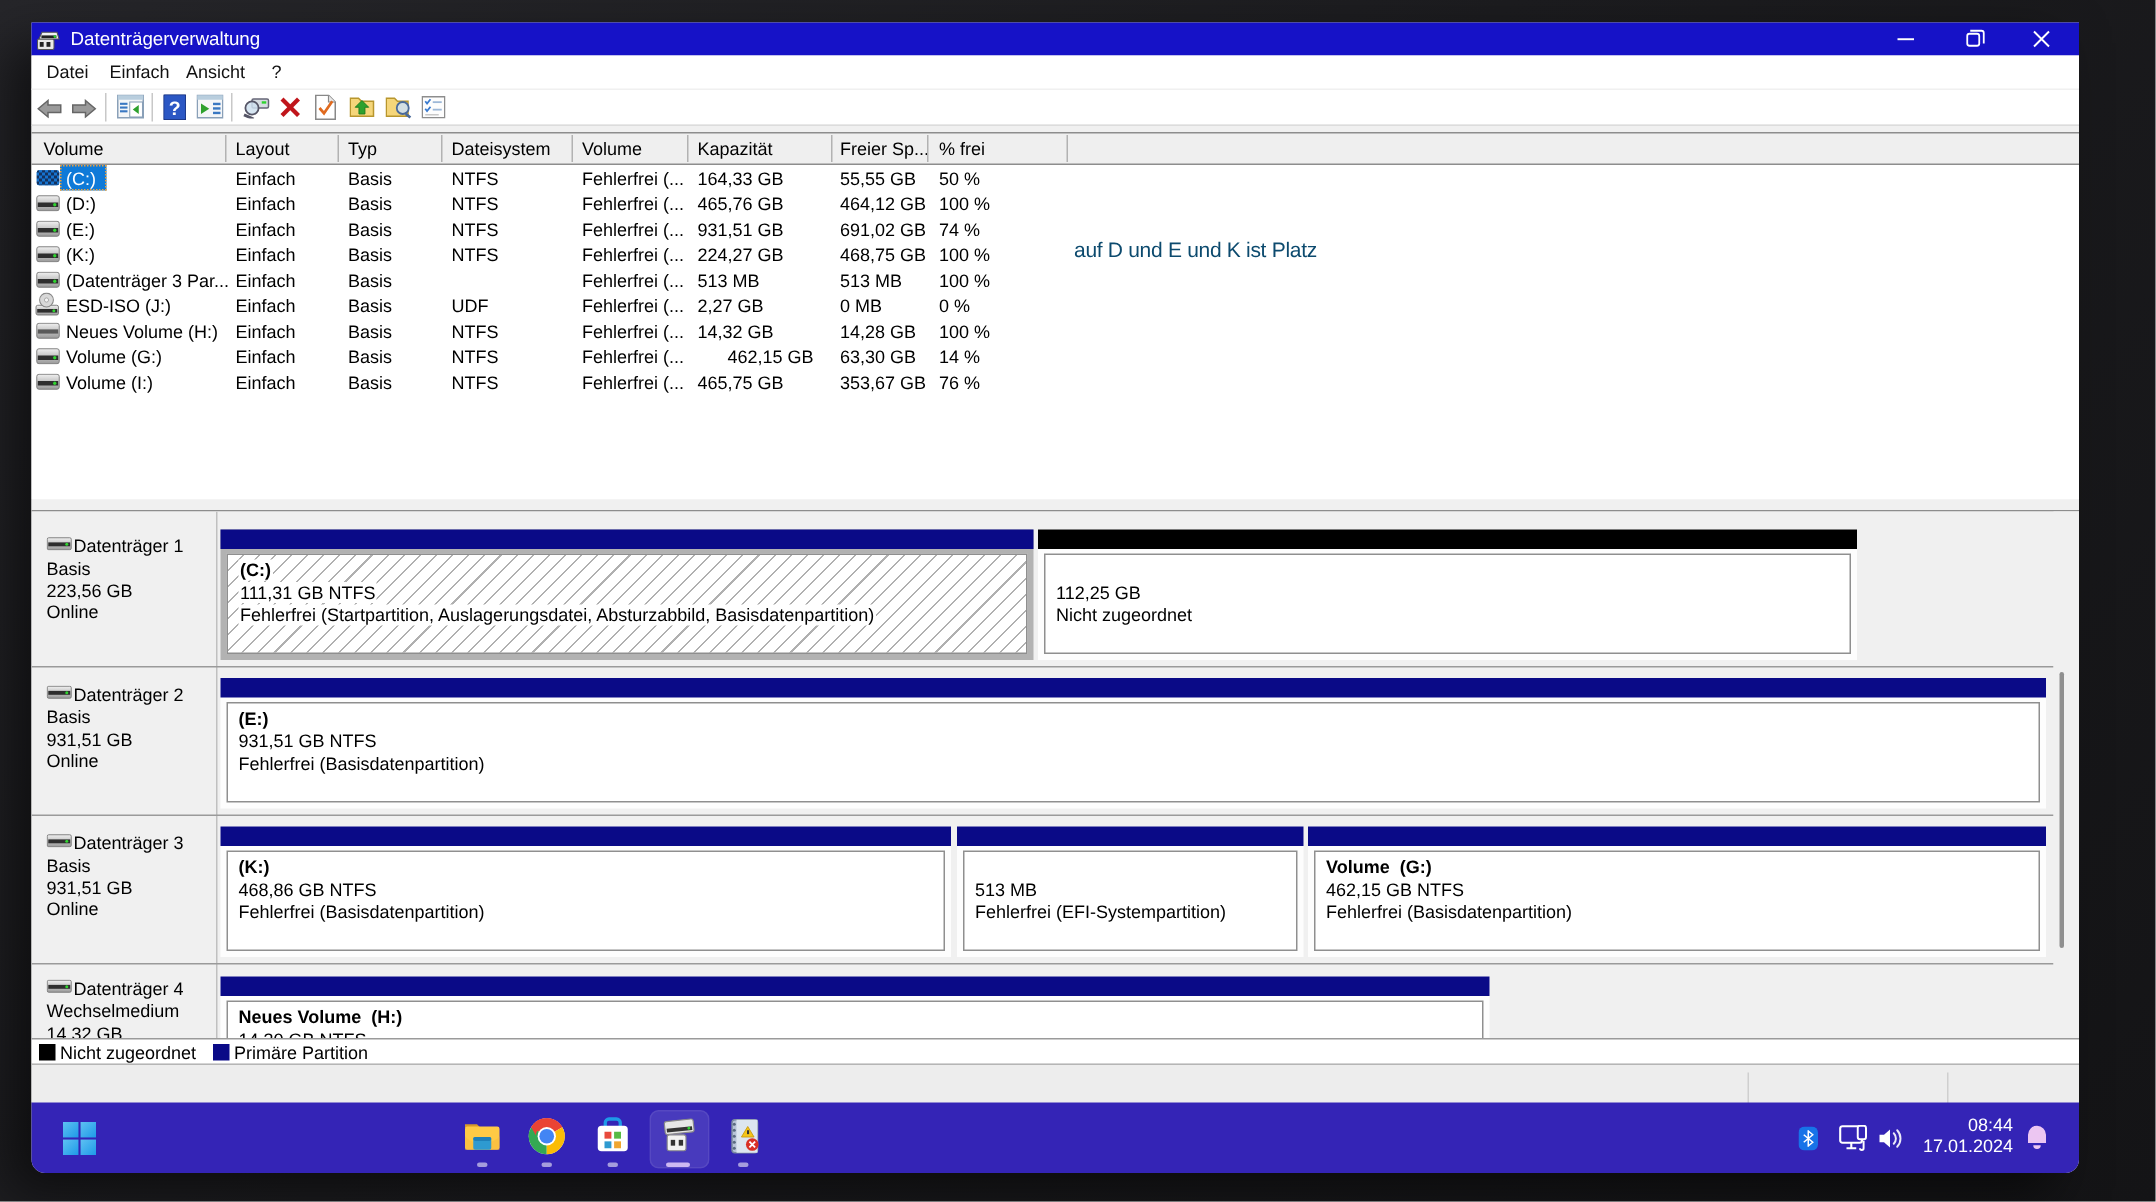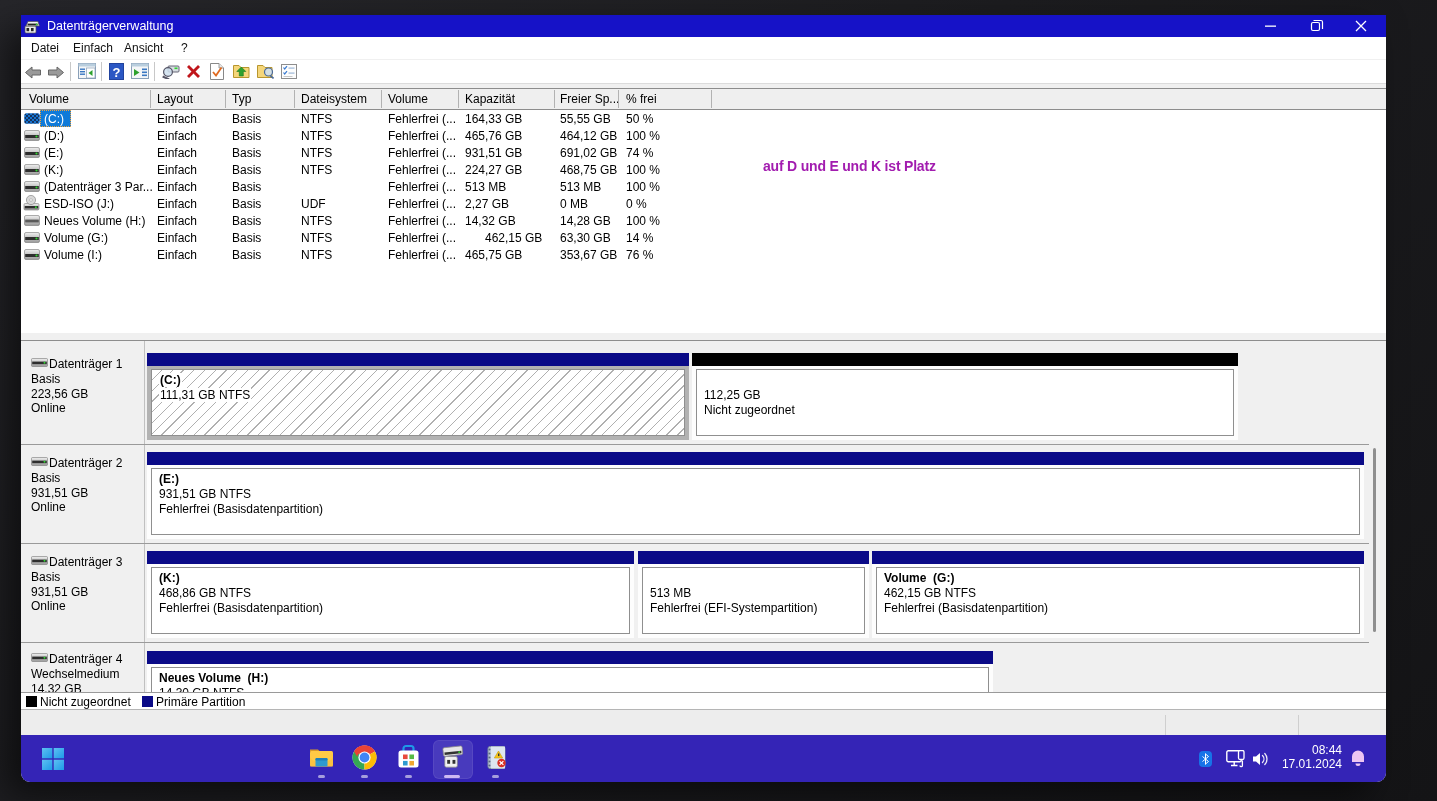--- a/index.html
+++ b/index.html
@@ -295,40 +295,41 @@
         </svg>
       <span class="rc" style="left:23px">Volume (I:)</span>
       <span class="rc" style="left:136px">Einfach</span>
         <span class="rc" style="left:211px">Basis</span>
         <span class="rc" style="left:280px">NTFS</span>
         <span class="rc" style="left:367px">Fehlerfrei (...</span>
         <span class="rc" style="left:444px">465,75 GB</span>
         <span class="rc" style="left:539px">353,67 GB</span>
         <span class="rc" style="left:605px">76 %</span>
     </div>
-    <div class="abs" style="left:742px;top:48px;font-weight:bold;font-size:14px;letter-spacing:-0.2px;color:#a21caf">auf D und E und K ist Platz</div>
+    <div class="abs" style="left:695px;top:48px;font-weight:normal;font-size:14px;letter-spacing:-0.2px;color:#0c4a6e">auf D und E und K ist Platz</div>
   </div>
   <div id="split"></div>
   <div id="graph">
     <div class="gvline"></div>
 
     <svg class="abs" style="left:10px;top:17px" width="17" height="9" viewBox="0 0 17 9">
         <rect x="0.5" y="0.5" width="16" height="8" rx="1" fill="url(#dg)" stroke="#777" stroke-width="0.6"></rect>
         <rect x="1.2" y="3.6" width="14.6" height="2.6" fill="#2e2e2e"></rect>
         <circle cx="13.5" cy="4.8" r="1" fill="#2fd42f"></circle>
       </svg>
     <div class="dl-title" style="top:16px">Datenträger 1</div>
     <div class="dl-line" style="top:31px">Basis</div>
     <div class="dl-line" style="top:46px">223,56 GB</div>
     <div class="dl-line" style="top:60px">Online</div>
     <div class="block" style="left:126px;top:12px;width:542px;height:87px;background:#b2b2b2">
       <div class="bbar"></div>
       <div class="binner hatch">
         <div class="bl" style="top:3px;font-weight:bold"><span>(C:)</span></div>
         <div class="bl" style="top:18px"><span>111,31 GB NTFS</span></div>
+        <div class="bl" style="top:33px"><span>Fehlerfrei (Startpartition, Auslagerungsdatei, Absturzabbild, Basisdatenpartition)</span></div>
       </div>
     </div>
     <div class="block" style="left:671px;top:12px;width:546px;height:87px;background:#fdfdfd">
       <div class="bbar" style="background:#000"></div>
       <div class="binner">
         <div class="bl" style="top:18px">112,25 GB</div>
         <div class="bl" style="top:33px">Nicht zugeordnet</div>
       </div>
     </div>
     <div class="gsep" style="top:103px"></div>

